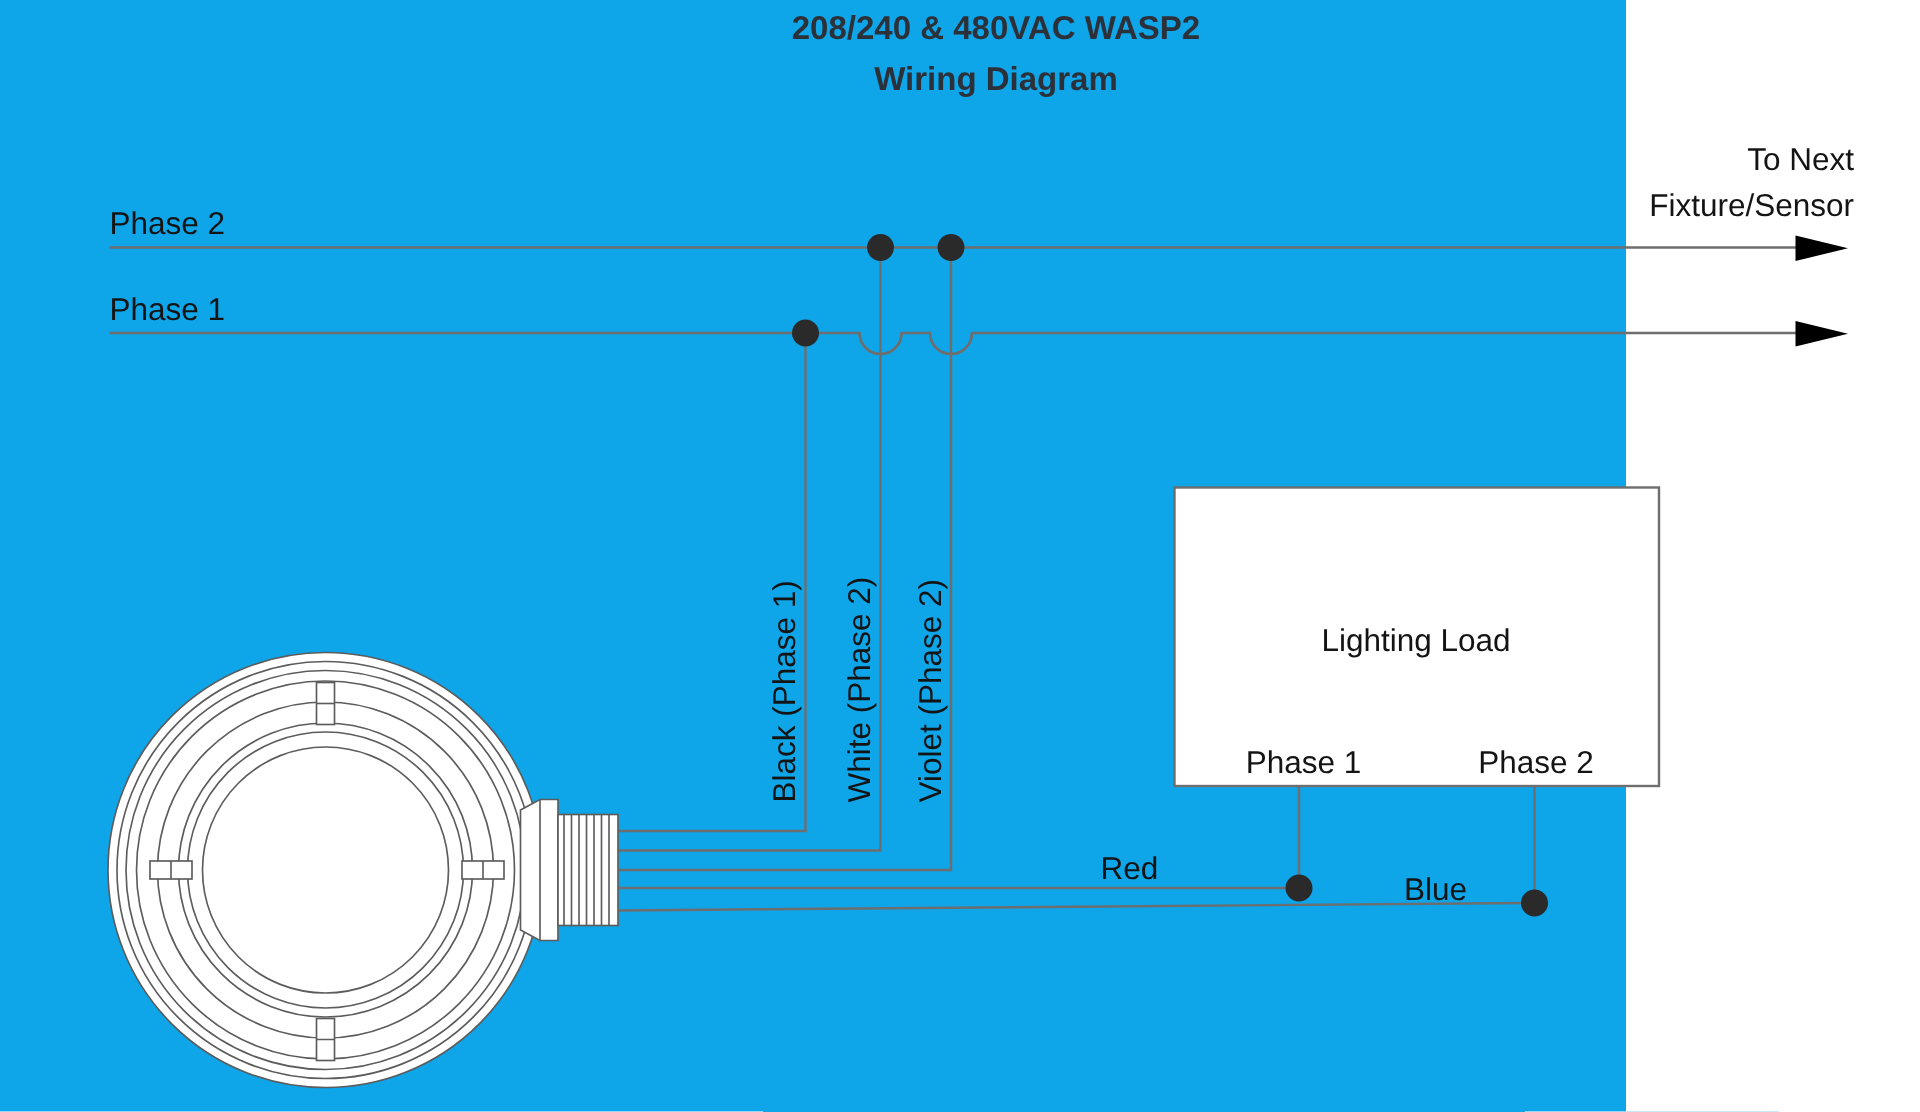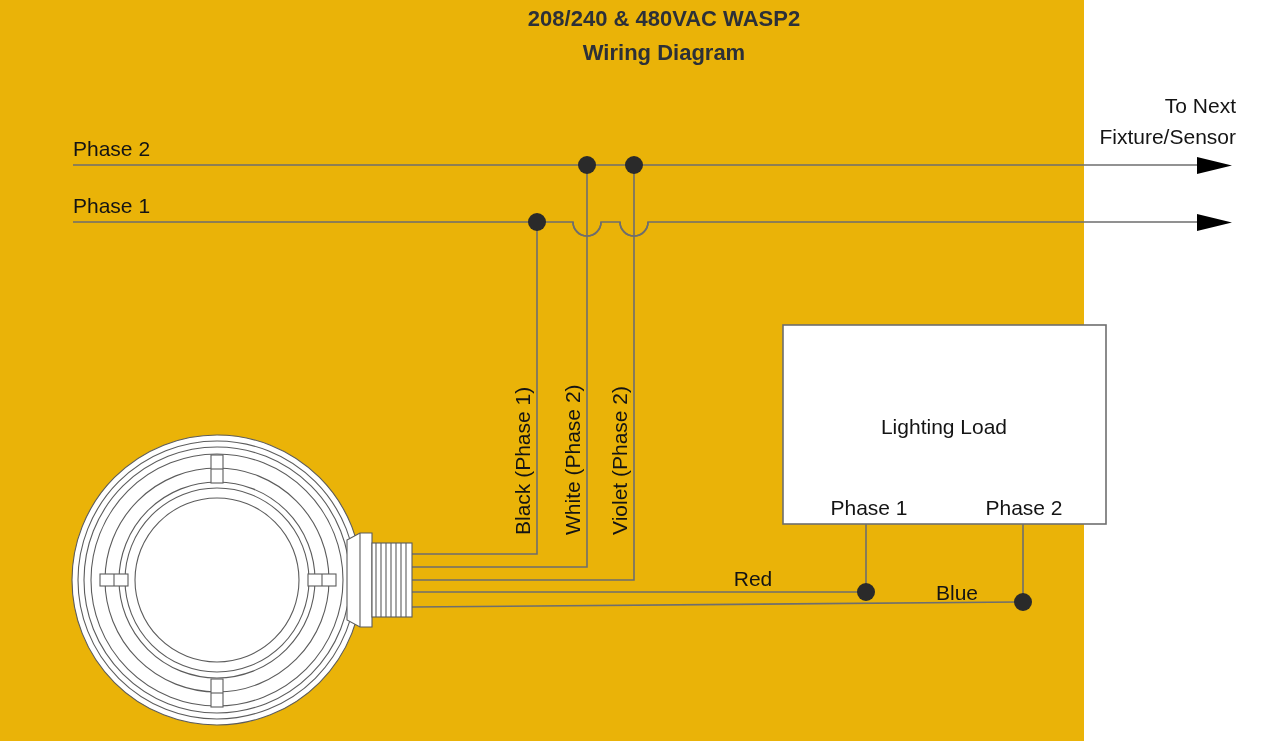--- a/index.html
+++ b/index.html
@@ -11,21 +11,21 @@
   body {
     font-family: "Liberation Sans", sans-serif;
     width: 1280px;
     height: 741px;
     overflow: hidden;
   }
   #stage {
     position: relative;
     width: 1084px;
     height: 741px;
-    background: #eab308;
+    background: #0ea5e9;
   }
   #diagram-svg {
     position: absolute;
     left: 0;
     top: 0;
     width: 1280px;
     height: 741px;
     display: block;
   }
   .title-text {

